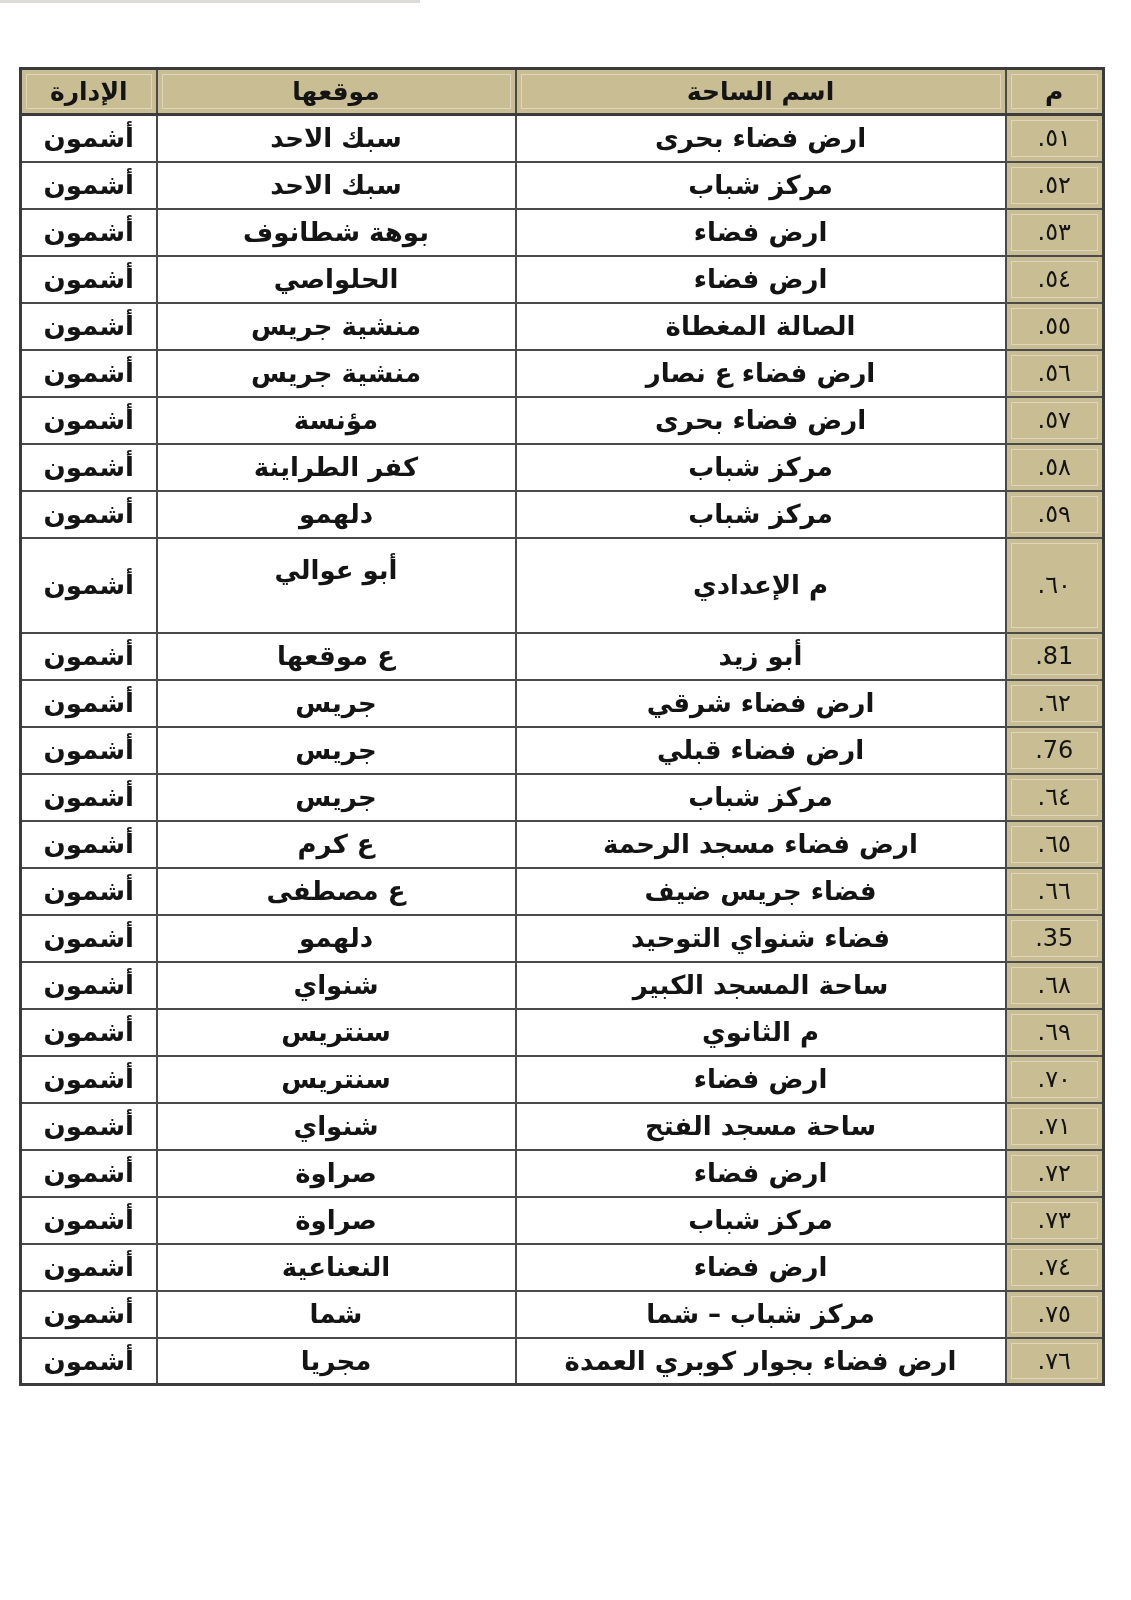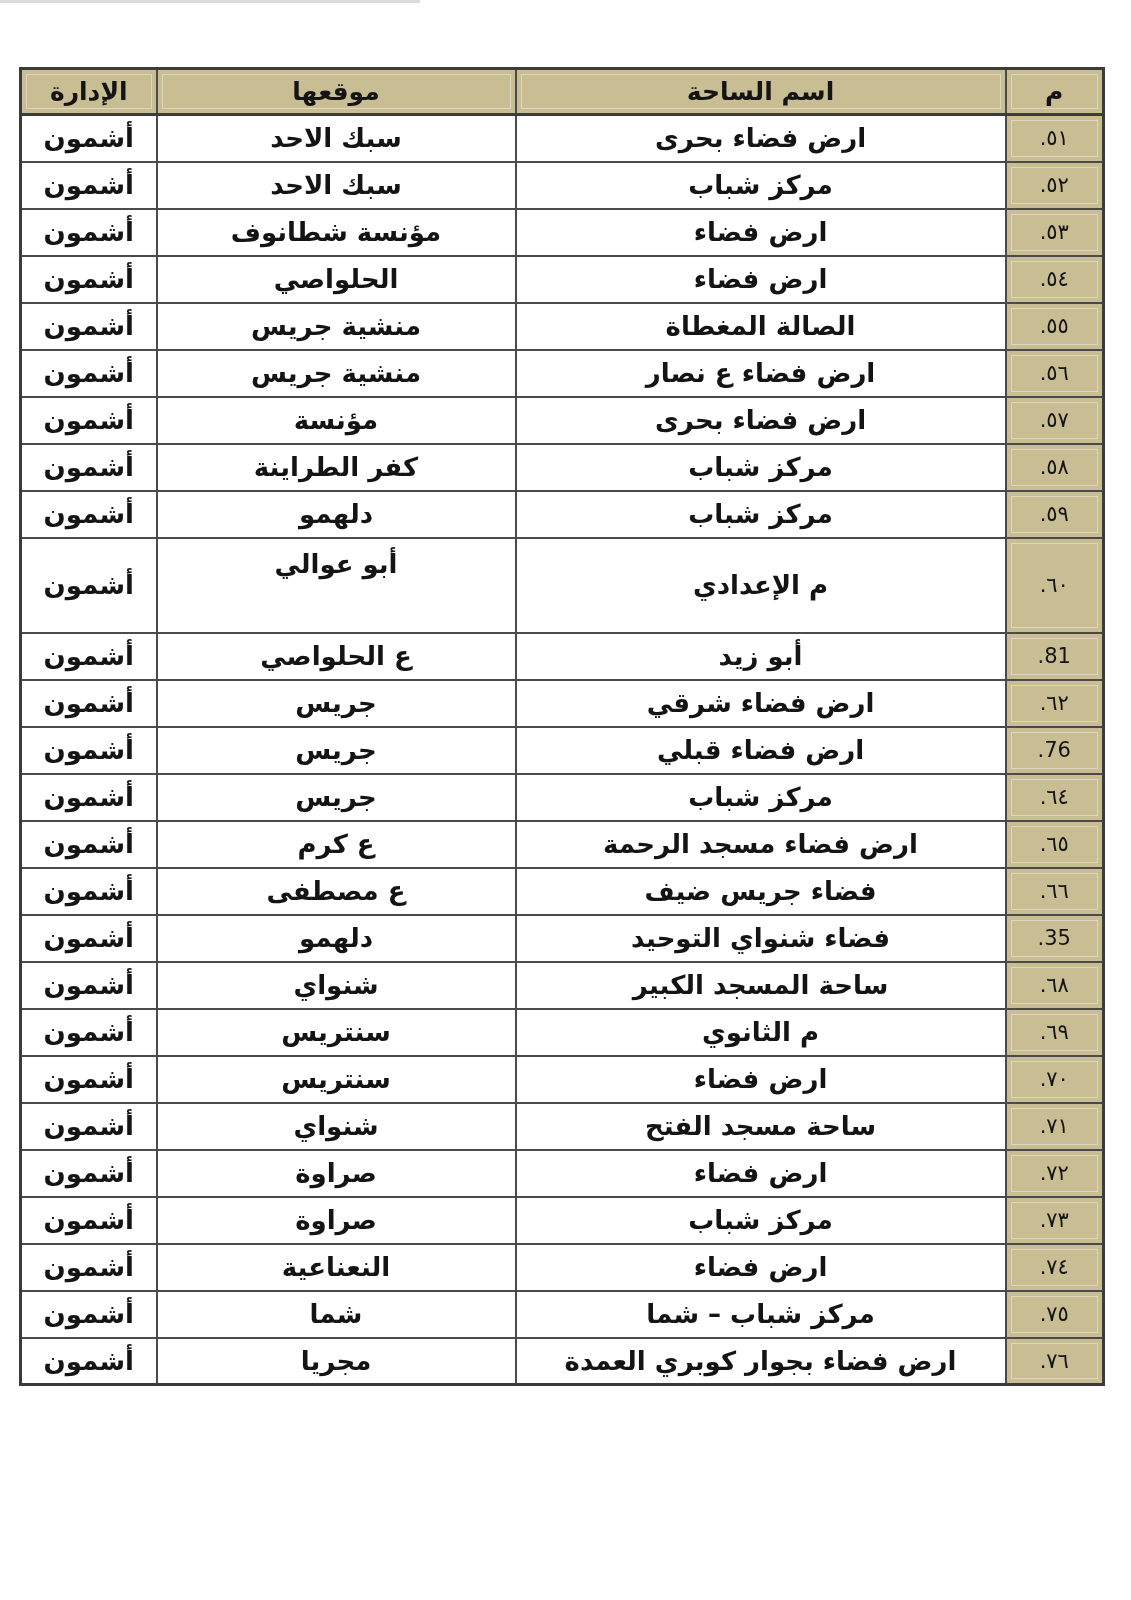--- a/index.html
+++ b/index.html
@@ -56,28 +56,28 @@
   }
   tbody td {
     height: 47px;
     font-size: 26px;
     font-weight: bold;
     background: #ffffff;
   }
   tbody td.cell-index {
     background: var(--tan);
     box-shadow: inset 0 0 0 4px var(--tan), inset 0 0 0 5px rgba(255,255,255,0.40);
-    font-size: 21px;
+    font-size: 24px;
     font-weight: normal;
     font-family: "DejaVu Sans", sans-serif;
   }
   tr.tall td { height: 95px; }
   tr.tall td.cell-location {
     vertical-align: top;
-    padding-top: 10px;
+    padding-top: 16px;
   }
   
   .scan-artifact {
     position: absolute;
     top: 0;
     left: 0;
     width: 420px;
     height: 3px;
     background: rgba(120,110,100,0.25);
   }
@@ -112,21 +112,21 @@
   </tr>
         <tr>
     <td class="cell-index">٥٢.</td>
     <td class="cell-name">مركز شباب</td>
     <td class="cell-location">سبك الاحد</td>
     <td class="cell-admin">أشمون</td>
   </tr>
         <tr>
     <td class="cell-index">٥٣.</td>
     <td class="cell-name">ارض فضاء</td>
-    <td class="cell-location">مؤنسة شطانوف</td>
+    <td class="cell-location">بوهة شطانوف</td>
     <td class="cell-admin">أشمون</td>
   </tr>
         <tr>
     <td class="cell-index">٥٤.</td>
     <td class="cell-name">ارض فضاء</td>
     <td class="cell-location">الحلواصي</td>
     <td class="cell-admin">أشمون</td>
   </tr>
         <tr>
     <td class="cell-index">٥٥.</td>
@@ -160,21 +160,21 @@
   </tr>
         <tr class="tall">
     <td class="cell-index">٦٠.</td>
     <td class="cell-name">م الإعدادي</td>
     <td class="cell-location">أبو عوالي</td>
     <td class="cell-admin">أشمون</td>
   </tr>
         <tr>
     <td class="cell-index">81.</td>
     <td class="cell-name">أبو زيد</td>
-    <td class="cell-location">ع الحلواصي</td>
+    <td class="cell-location">ع موقعها</td>
     <td class="cell-admin">أشمون</td>
   </tr>
         <tr>
     <td class="cell-index">٦٢.</td>
     <td class="cell-name">ارض فضاء شرقي</td>
     <td class="cell-location">جريس</td>
     <td class="cell-admin">أشمون</td>
   </tr>
         <tr>
     <td class="cell-index">76.</td>

